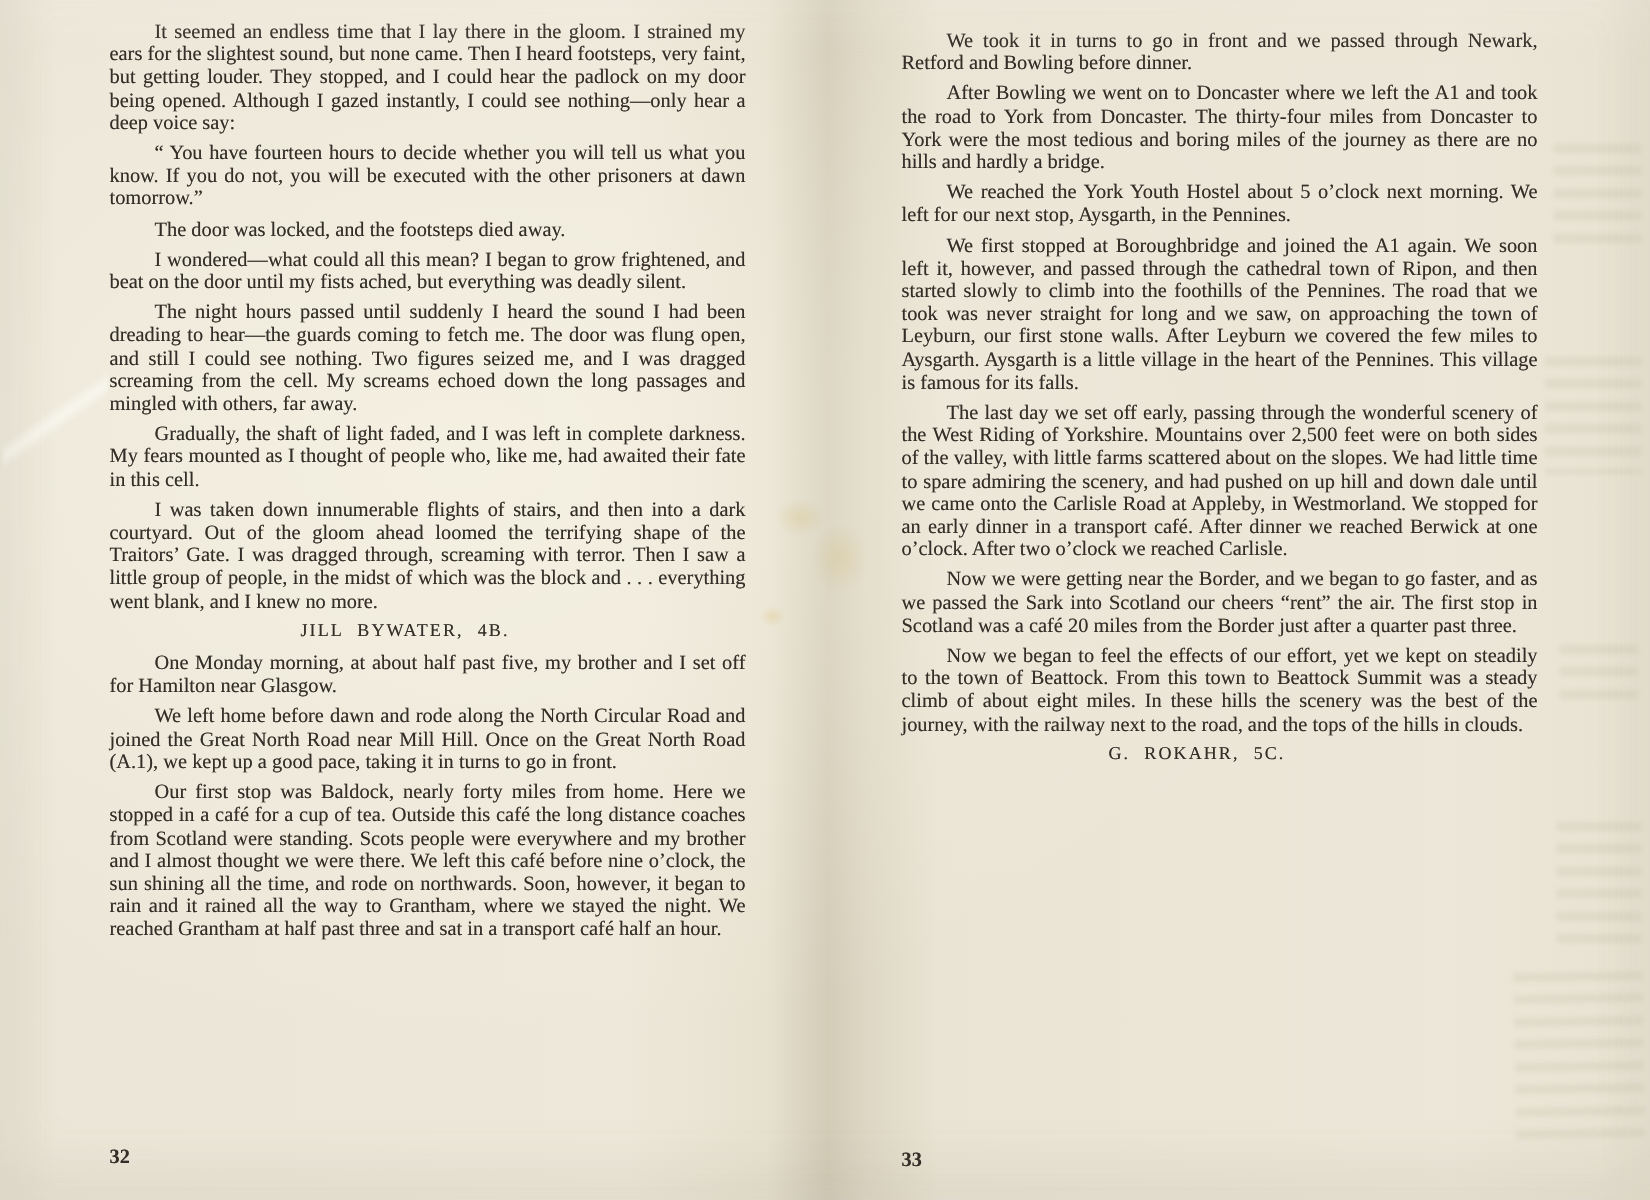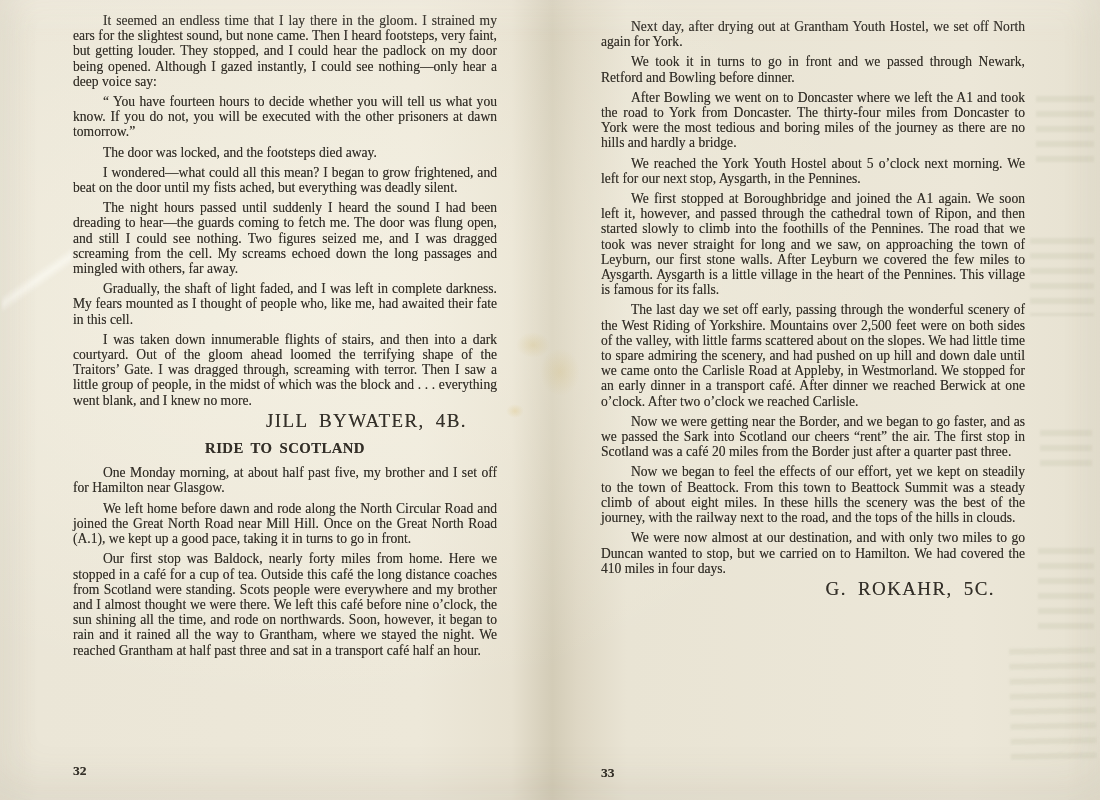--- a/index.html
+++ b/index.html
@@ -34,24 +34,24 @@
     text-align: justify;
   }
   .page-col p {
     margin: 0 0 5px 0;
     text-indent: 30px;
     text-shadow: 0 0 0.4px rgba(51,47,40,0.55);
   }
   .left-col  { left: 73px;  top: 13px; }
   .right-col { left: 601px; top: 19px; }
   .signature {
-    text-align: right;
+    text-align: center;
     padding-right: 30px;
     text-indent: 0 !important;
-    font-size: 19px;
+    font-size: 12px;
     letter-spacing: 1.4px;
     word-spacing: 5px;
     margin: 3px 0 6px 0 !important;
     font-family: Liberation Serif, serif;
   }
   .story-title {
     text-align: center;
     font-weight: bold;
     text-indent: 0 !important;
     font-size: 14.8px;
@@ -109,37 +109,34 @@
 
   <div class="page-col left-col">
     <p>It seemed an endless time that I lay there in the gloom.  I strained my ears for the slightest sound, but none came.  Then I heard footsteps, very faint, but getting louder.  They stopped, and I could hear the padlock on my door being opened.  Although I gazed instantly, I could see nothing—only hear a deep voice say:</p>
     <p>“ You have fourteen hours to decide whether you will tell us what you know.  If you do not, you will be executed with the other prisoners at dawn tomorrow.”</p>
     <p>The door was locked, and the footsteps died away.</p>
     <p>I wondered—what could all this mean?  I began to grow frightened, and beat on the door until my fists ached, but everything was deadly silent.</p>
     <p>The night hours passed until suddenly I heard the sound I had been dreading to hear—the guards coming to fetch me.  The door was flung open, and still I could see nothing.  Two figures seized me, and I was dragged screaming from the cell.  My screams echoed down the long passages and mingled with others, far away.</p>
     <p>Gradually, the shaft of light faded, and I was left in complete darkness.  My fears mounted as I thought of people who, like me, had awaited their fate in this cell.</p>
     <p>I was taken down innumerable flights of stairs, and then into a dark courtyard.  Out of the gloom ahead loomed the terrifying shape of the Traitors’ Gate.  I was dragged through, screaming with terror.  Then I saw a little group of people, in the midst of which was the block and . . . everything went blank, and I knew no more.</p>
     <p class="signature">JILL BYWATER, 4B.</p>
-    <p class="story-title">RIDE TO SCOTLAND</p>
     <p>One Monday morning, at about half past five, my brother and I set off for Hamilton near Glasgow.</p>
     <p>We left home before dawn and rode along the North Circular Road and joined the Great North Road near Mill Hill.  Once on the Great North Road (A.1), we kept up a good pace, taking it in turns to go in front.</p>
     <p>Our first stop was Baldock, nearly forty miles from home.  Here we stopped in a café for a cup of tea.  Outside this café the long distance coaches from Scotland were standing.  Scots people were everywhere and my brother and I almost thought we were there.  We left this café before nine o’clock, the sun shining all the time, and rode on northwards.  Soon, however, it began to rain and it rained all the way to Grantham, where we stayed the night.  We reached Grantham at half past three and sat in a transport café half an hour.</p>
   </div>
   <div class="page-number left">32</div>
 
   <div class="page-col right-col">
-    <p>Next day, after drying out at Grantham Youth Hostel, we set off North again for York.</p>
     <p>We took it in turns to go in front and we passed through Newark, Retford and Bowling before dinner.</p>
     <p>After Bowling we went on to Doncaster where we left the A1 and took the road to York from Doncaster.  The thirty-four miles from Doncaster to York were the most tedious and boring miles of the journey as there are no hills and hardly a bridge.</p>
     <p>We reached the York Youth Hostel about 5 o’clock next morning.  We left for our next stop, Aysgarth, in the Pennines.</p>
     <p>We first stopped at Boroughbridge and joined the A1 again. We soon left it, however, and passed through the cathedral town of Ripon, and then started slowly to climb into the foothills of the Pennines.  The road that we took was never straight for long and we saw, on approaching the town of Leyburn, our first stone walls. After Leyburn we covered the few miles to Aysgarth.  Aysgarth is a little village in the heart of the Pennines.  This village is famous for its falls.</p>
     <p>The last day we set off early, passing through the wonderful scenery of the West Riding of Yorkshire.  Mountains over 2,500 feet were on both sides of the valley, with little farms scattered about on the slopes.  We had little time to spare admiring the scenery, and had pushed on up hill and down dale until we came onto the Carlisle Road at Appleby, in Westmorland.  We stopped for an early dinner in a transport café.  After dinner we reached Berwick at one o’clock.  After two o’clock we reached Carlisle.</p>
     <p>Now we were getting near the Border, and we began to go faster, and as we passed the Sark into Scotland our cheers “rent” the air.  The first stop in Scotland was a café 20 miles from the Border just after a quarter past three.</p>
     <p>Now we began to feel the effects of our effort, yet we kept on steadily to the town of Beattock.  From this town to Beattock Summit was a steady climb of about eight miles.  In these hills the scenery was the best of the journey, with the railway next to the road, and the tops of the hills in clouds.</p>
-    <p>We were now almost at our destination, and with only two miles to go Duncan wanted to stop, but we carried on to Hamilton. We had covered the 410 miles in four days.</p>
     <p class="signature">G. ROKAHR, 5C.</p>
   </div>
   <div class="page-number right">33</div>
 
   <div class="stain s1"></div>
   <div class="stain s2"></div>
   <div class="stain s3"></div>
   <div class="scratch"></div>
   <div class="showthrough g1"></div>
   <div class="showthrough g2"></div>

